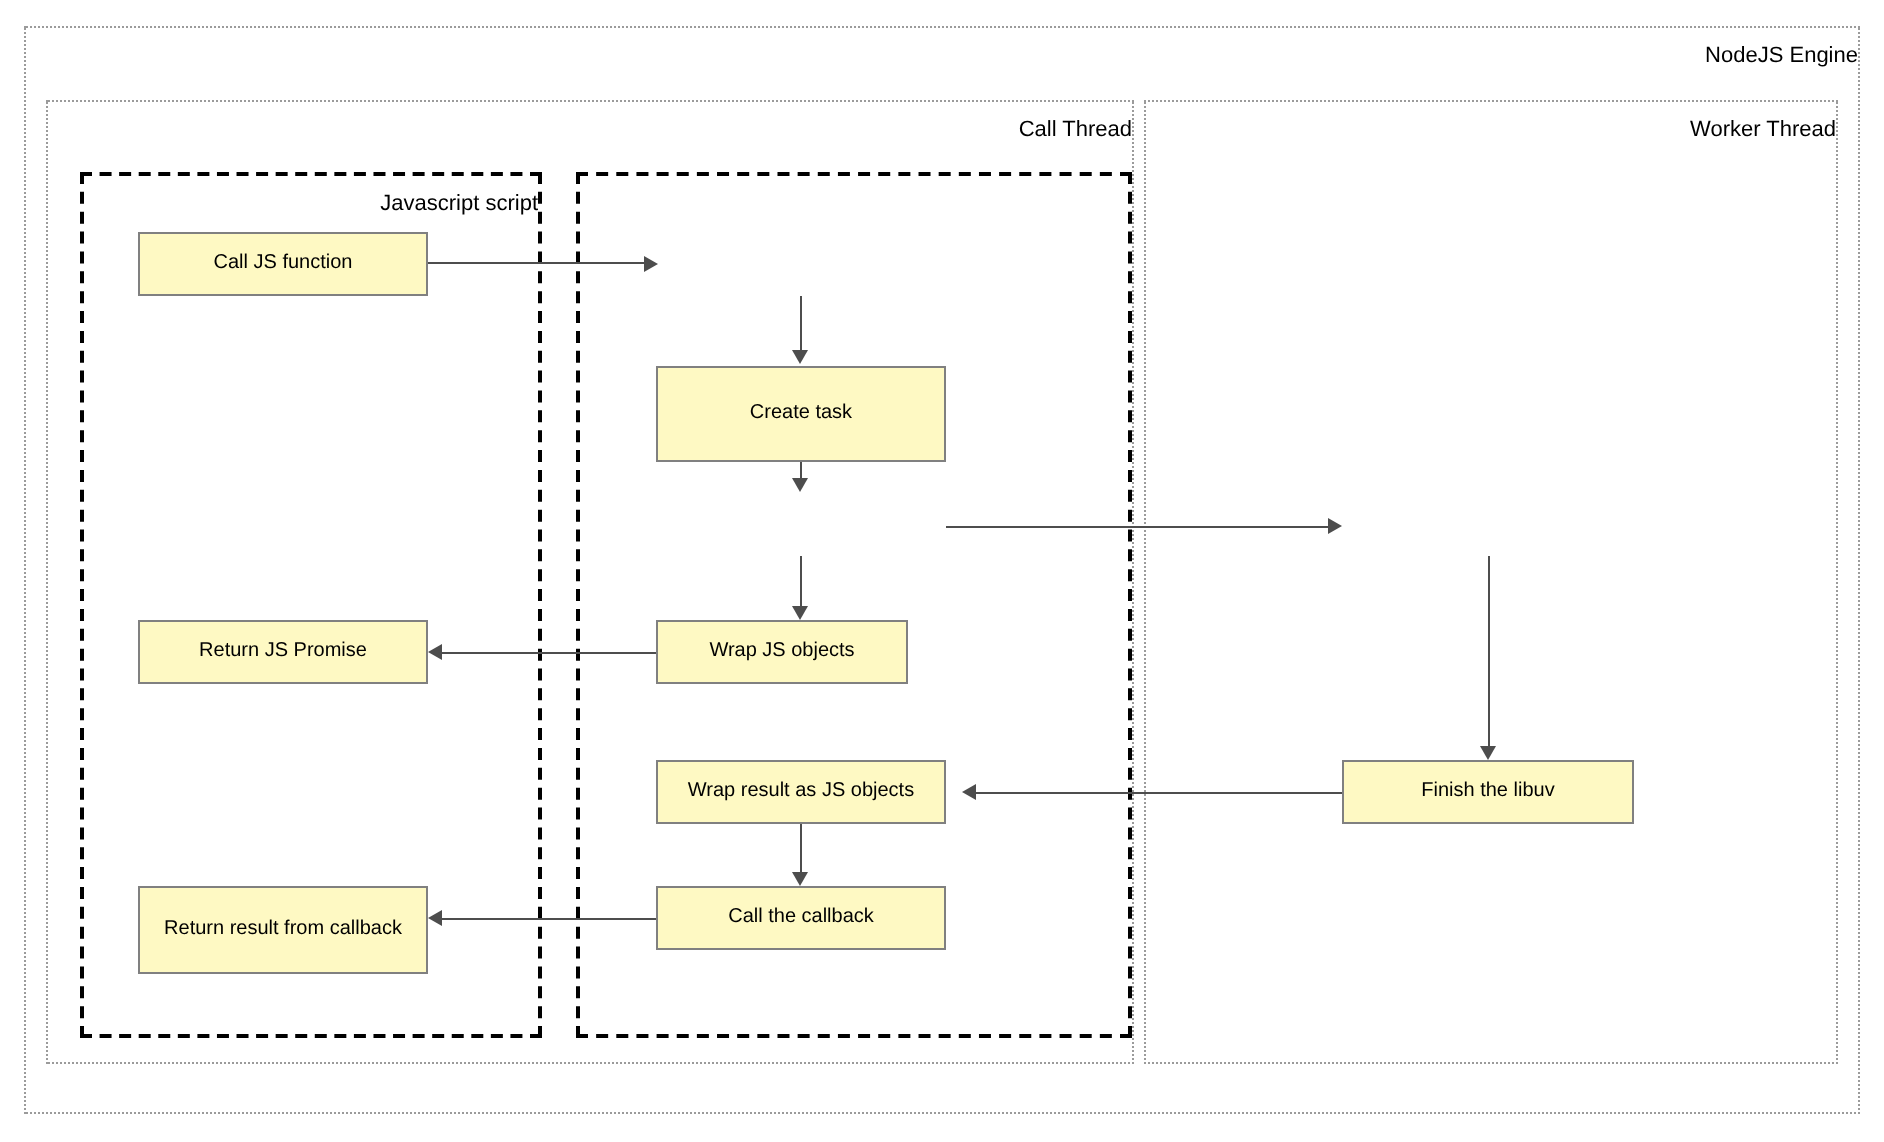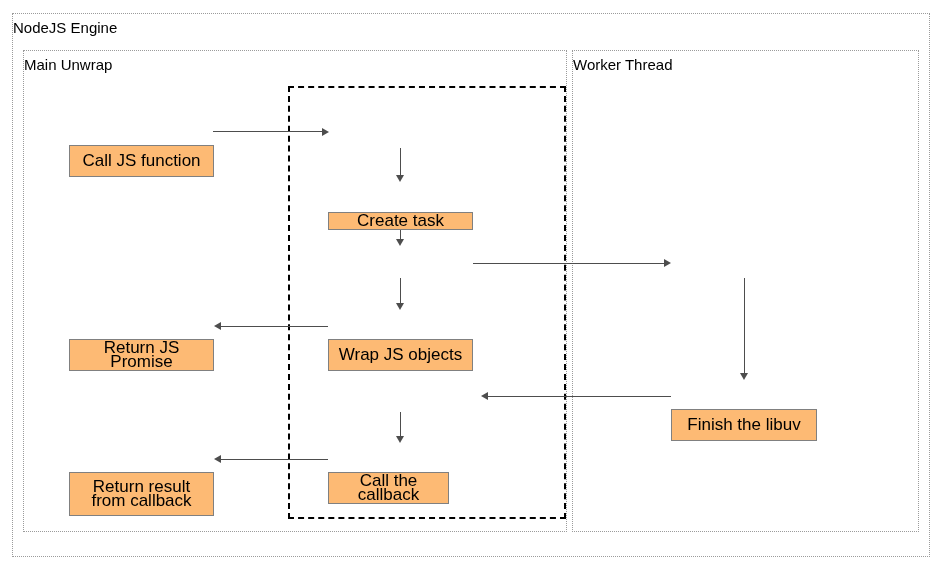--- a/index.html
+++ b/index.html
@@ -30,52 +30,51 @@
     border: 1px dotted #9b9b9b;
   }
   .frame-dashed {
     border: 2px dashed #000000;
   }
   .frame-title {
     position: absolute;
     top: 7px;
     left: 0;
     right: 0;
-    text-align: left;
-    font-size: 15px;
+    text-align: right;
+    font-size: 11px;
     line-height: 14px;
     color: #000000;
     white-space: nowrap;
   }
   .frame-title-left {
     position: absolute;
     top: 6px;
     left: 6px;
     text-align: left;
     font-size: 11px;
     line-height: 14px;
     color: #000000;
     white-space: nowrap;
   }
 
   
   .node {
     position: absolute;
     box-sizing: border-box;
     border: 1px solid #808080;
-    background: #fdba74;
+    background: #fef9c3;
     display: flex;
     align-items: center;
     justify-content: center;
     text-align: center;
-    font-size: 17px;
+    font-size: 10px;
     line-height: 14px;
     color: #000000;
     z-index: 4;
-    margin-top: 29px;
   }
   .node span {
     display: block;
     padding: 0 6px;
     white-space: pre-line;
   }
 
   
   .edge {
     position: absolute;
@@ -110,27 +109,30 @@
 </head>
 <body>
 
 <div id="canvas">
 
   <div class="frame frame-dotted" style="left:12px; top:13px; width:918px; height:544px;">
     <div class="frame-title">NodeJS Engine</div>
   </div>
 
   <div class="frame frame-dotted" style="left:23px; top:50px; width:544px; height:482px;">
-    <div class="frame-title">Main Unwrap</div>
+    <div class="frame-title">Call Thread</div>
   </div>
 
   <div class="frame frame-dotted" style="left:572px; top:50px; width:347px; height:482px;">
     <div class="frame-title">Worker Thread</div>
   </div>
 
+  <div class="frame frame-dashed" style="left:40px; top:86px; width:231px; height:433px;">
+    <div class="frame-title">Javascript script</div>
+  </div>
 
   <div class="frame frame-dashed" style="left:288px; top:86px; width:278px; height:433px;">
     <div class="frame-title"></div>
   </div>
 
 
   <div class="edge edge-h" style="left:213px; top:131px; width:111px;"></div>
   <div class="arrowhead arrow-right" style="left:322px; top:128px;"></div>
 
   <div class="edge edge-v" style="left:400px; top:148px; height:28px;"></div>
@@ -158,35 +160,38 @@
   <div class="arrowhead arrow-down" style="left:396px; top:436px;"></div>
 
   <div class="edge edge-h" style="left:221px; top:459px; width:107px;"></div>
   <div class="arrowhead arrow-left" style="left:214px; top:455px;"></div>
 
   <div class="node" style="left:69px; top:116px; width:145px; height:32px;">
     <span>Call JS function</span>
   </div>
 
 
-  <div class="node" style="left:328px; top:183px; width:145px; height:18px;">
+  <div class="node" style="left:328px; top:183px; width:145px; height:48px;">
     <span>Create task</span>
   </div>
 
 
-  <div class="node" style="left:328px; top:310px; width:145px; height:32px;">
+  <div class="node" style="left:328px; top:310px; width:126px; height:32px;">
     <span>Wrap JS objects</span>
   </div>
 
-  <div class="node" style="left:69px; top:310px; width:145px; height:32px;justify-content:flex-end;">
+  <div class="node" style="left:69px; top:310px; width:145px; height:32px;">
     <span>Return JS Promise</span>
   </div>
 
-
-  <div class="node" style="left:328px; top:443px; width:121px; height:32px;">
+  <div class="node" style="left:328px; top:380px; width:145px; height:32px;">
+    <span>Wrap result as JS objects</span>
+  </div>
+
+  <div class="node" style="left:328px; top:443px; width:145px; height:32px;">
     <span>Call the callback</span>
   </div>
 
   <div class="node" style="left:69px; top:443px; width:145px; height:44px;">
     <span>Return result from callback</span>
   </div>
 
 
   <div class="node" style="left:671px; top:380px; width:146px; height:32px;">
     <span>Finish the libuv</span>

